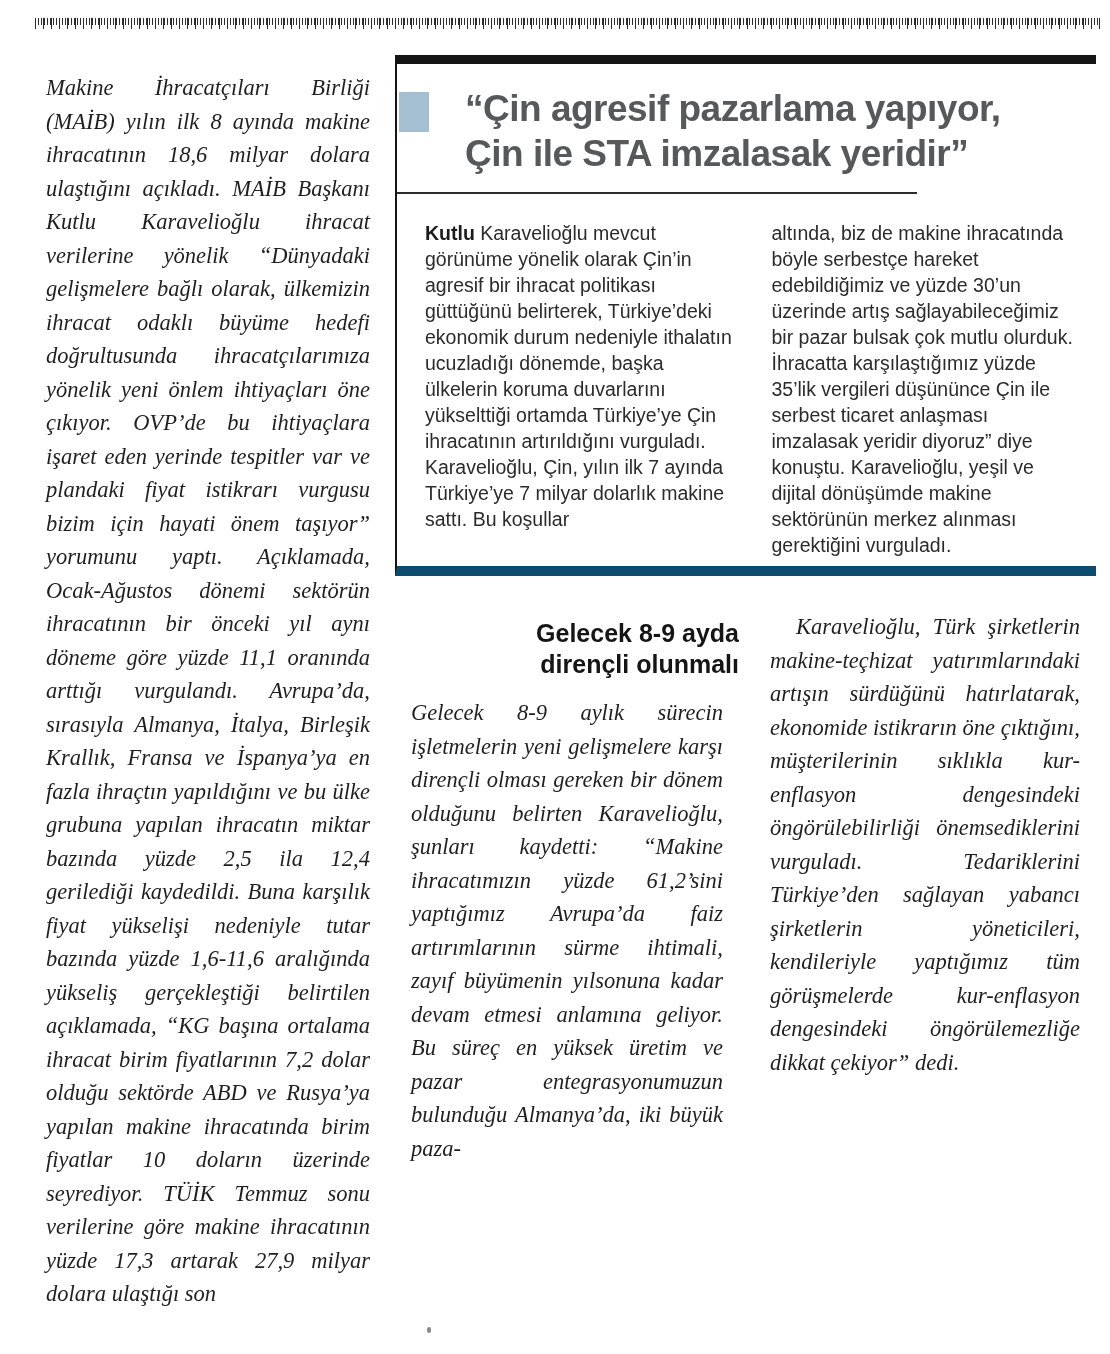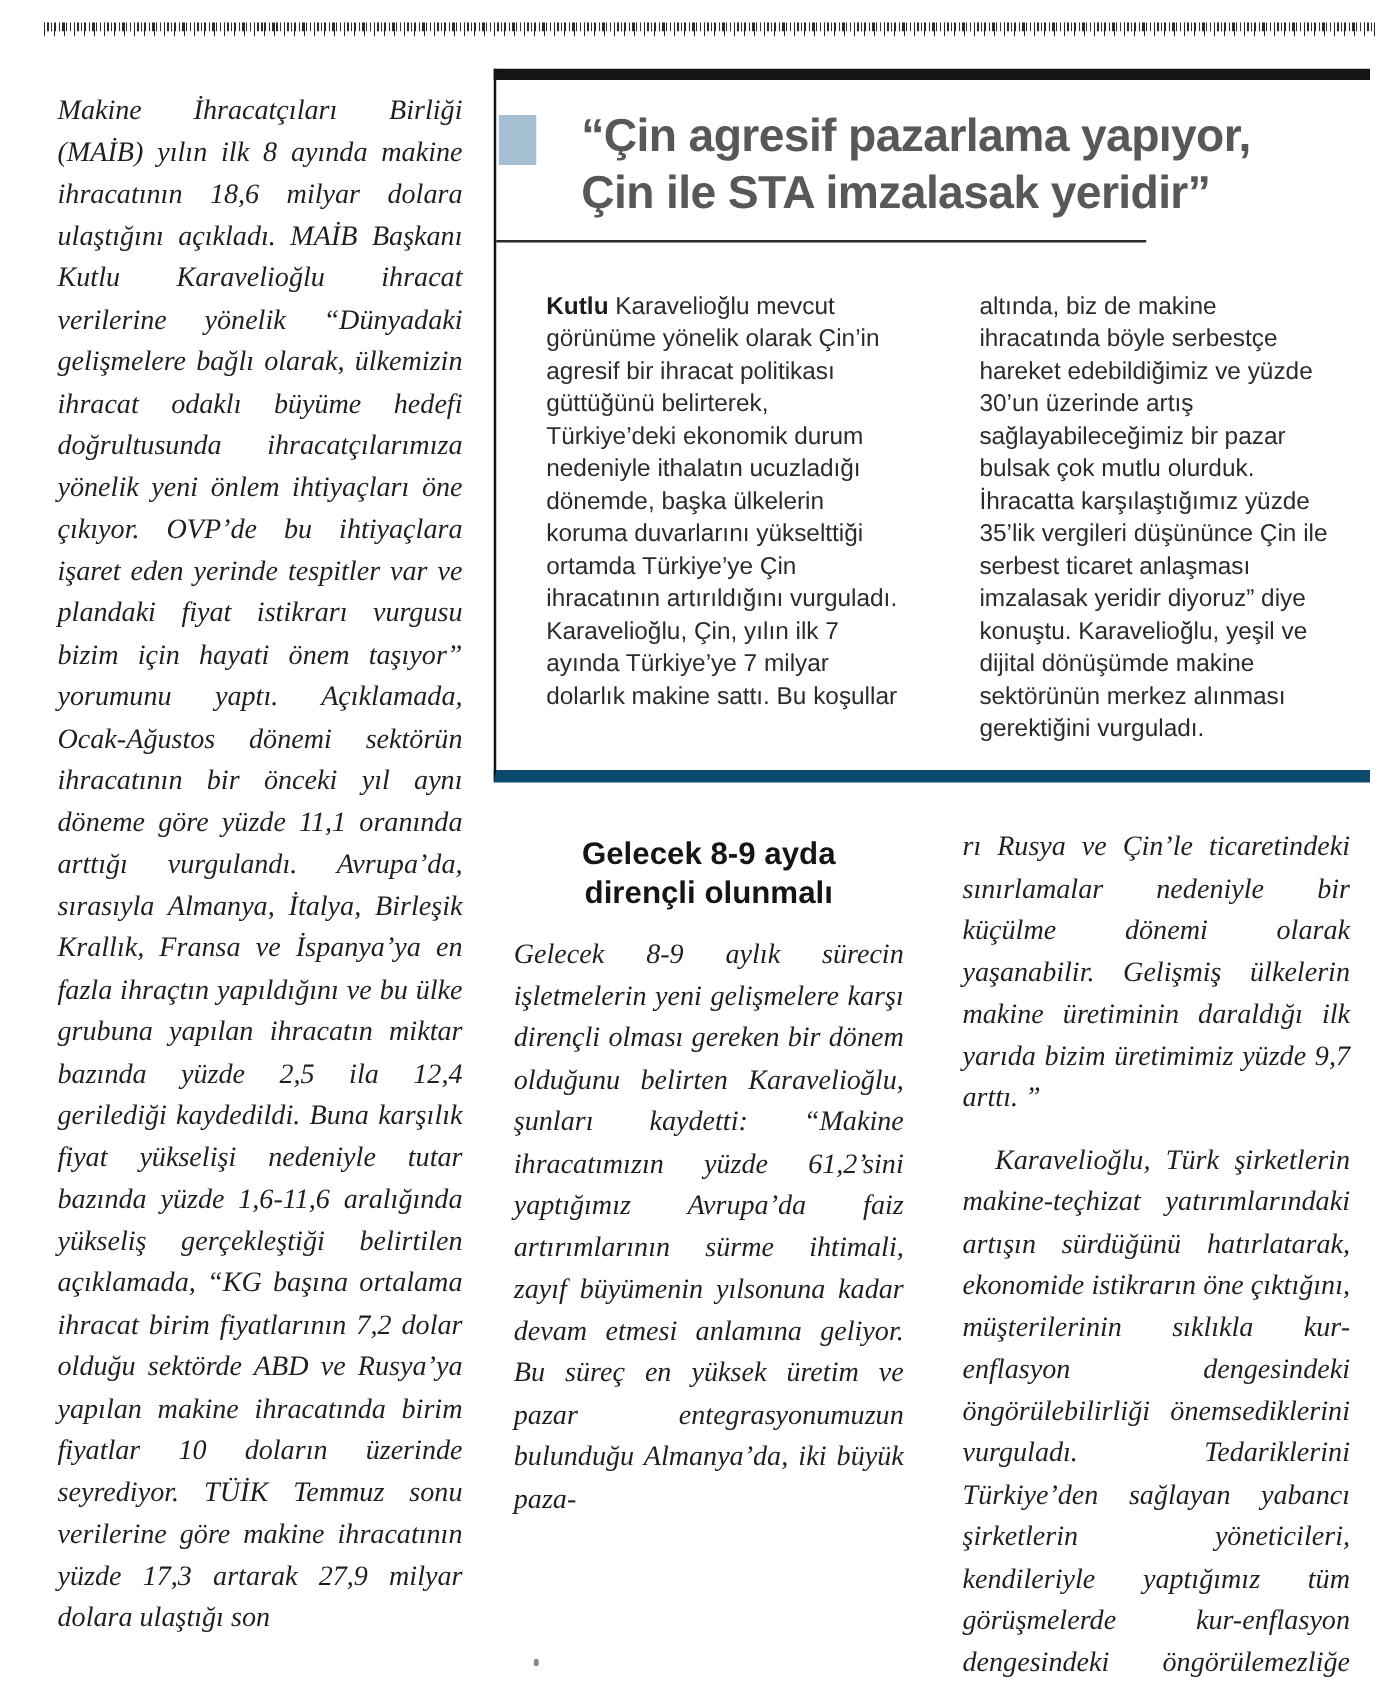--- a/index.html
+++ b/index.html
@@ -30,30 +30,30 @@
   .serif p{margin:16px;font-style:italic;}
 
   
   .quote-box{position:relative;border-top:9px solid #141414;border-left:2px solid #141414;
     border-bottom:10px solid #0c4a6e;padding:18px 12px 4px 24px;background:#ffffff;}
   .bullet{position:absolute;left:2px;top:28px;width:30px;height:40px;background:#a4bfd1;}
   .quote-title{margin:4px 0 0 44px;font-family:"Liberation Sans",sans-serif;font-weight:bold;
     font-size:37px;line-height:45px;letter-spacing:-0.5px;color:#57585a;white-space:pre-line;}
   .quote-rule{height:2px;background:#2b2b2b;width:520px;margin:16px 0 22px -24px;}
   .quote-cols{display:flex;gap:30px;}
-  .qcol{flex:1;margin:16px;font-family:"Liberation Sans",sans-serif;font-size:19.5px;
+  .qcol{flex:1;margin:4px;font-family:"Liberation Sans",sans-serif;font-size:19.5px;
     line-height:26px;color:#2b2b2b;text-align:left;}
   .qcol b{font-weight:bold;color:#1c1c1c;}
 
   .two-cols{display:flex;gap:15px;margin-top:18px;}
   .col-2{width:344px;flex:none;}
   .col-3{flex:1;min-width:0;}
 
   .subhead{margin:24px 0 10px 0;font-family:"Liberation Sans",sans-serif;font-weight:bold;
-    font-size:25px;line-height:31px;color:#151515;white-space:pre-line;text-align:center;}
+    font-size:25px;line-height:31px;color:#151515;white-space:pre-line;text-align:right;}
   .indent{text-indent:26px;}
 
   .artifact-dot{position:absolute;left:427px;top:1327px;width:4px;height:6px;
     background:#8a8a8a;border-radius:2px;}
 </style>
 </head>
 <body>
 
 <div class="page">
 
@@ -82,21 +82,20 @@
 
       <div class="two-cols">
 
         <div class="col-2 serif">
           <h3 class="subhead">Gelecek 8-9 ayda
 dirençli olunmalı</h3>
           <p>Gelecek 8-9 aylık sürecin işletmelerin yeni gelişmelere karşı dirençli olması gereken bir dönem olduğunu belirten Karavelioğlu, şunları kaydetti: “Makine ihracatımızın yüzde 61,2’sini yaptığımız Avrupa’da faiz artırımlarının sürme ihtimali, zayıf büyümenin yılsonuna kadar devam etmesi anlamına geliyor. Bu süreç en yüksek üretim ve pazar entegrasyonumuzun bulunduğu Almanya’da, iki büyük paza-</p>
         </div>
 
         <div class="col-3 serif">
-          <p>rı Rusya ve Çin’le ticaretindeki sınırlamalar nedeniyle bir küçülme dönemi olarak yaşanabilir. Gelişmiş ülkelerin makine üretiminin daraldığı ilk yarıda bizim üretimimiz yüzde 9,7 arttı. ”</p>
           <p class="indent">Karavelioğlu, Türk şirketlerin makine-teçhizat yatırımlarındaki artışın sürdüğünü hatırlatarak, ekonomide istikrarın öne çıktığını, müşterilerinin sıklıkla kur-enflasyon dengesindeki öngörülebilirliği önemsediklerini vurguladı. Tedariklerini Türkiye’den sağlayan yabancı şirketlerin yöneticileri, kendileriyle yaptığımız tüm görüşmelerde kur-enflasyon dengesindeki öngörülemezliğe dikkat çekiyor” dedi.</p>
 
         </div>
 
       </div>
     </div>
   </div>
 
   <div class="artifact-dot"></div>
 

